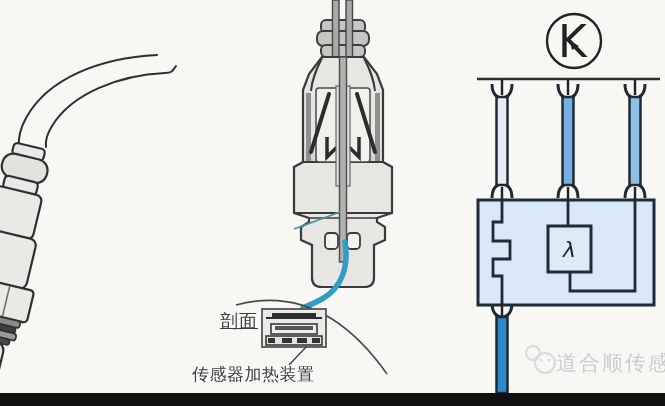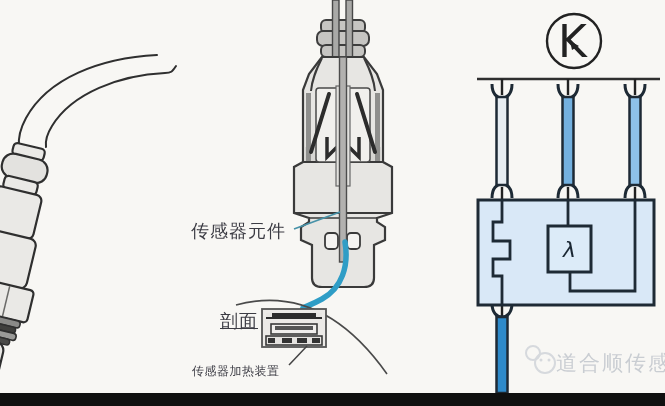--- a/index.html
+++ b/index.html
@@ -8,21 +8,21 @@
     background:#f8f7f4;
     font-family:"DejaVu Sans","Liberation Sans",sans-serif;
   }
   #art{position:absolute;left:0;top:0;}
   .cn-label{
     position:absolute;color:#3c3c44;white-space:nowrap;
     font-family:"DejaVu Sans","Liberation Sans",sans-serif;
   }
   #label-element{left:191px;top:219px;font-size:18px;letter-spacing:1px;}
   #label-section{left:220px;top:309px;font-size:18px;letter-spacing:1px;text-decoration:underline;}
-  #label-heater{left:192px;top:363px;font-size:12px;letter-spacing:0.5px;}
+  #label-heater{left:192px;top:363px;font-size:17px;letter-spacing:0.5px;}
   #watermark-text{
     position:absolute;left:556px;top:349px;font-size:21px;
     color:#c9cdd2;letter-spacing:2px;white-space:nowrap;
   }
   #bottom-bar{
     position:absolute;left:0;top:393px;width:665px;height:13px;background:#101010;
   }
 </style>
 </head>
 <body>
@@ -160,20 +160,19 @@
     </g>
 
     <g fill="none" stroke="#d6d9dd" stroke-width="2">
       <circle cx="533" cy="353" r="7"></circle>
       <circle cx="545" cy="363" r="10"></circle>
       <circle cx="541" cy="360" r="1.5" fill="#d6d9dd" stroke="none"></circle>
       <circle cx="549" cy="360" r="1.5" fill="#d6d9dd" stroke="none"></circle>
     </g>
   </svg>
 
-  <div id="label-element" class="cn-label">传感器元件</div>
   <div id="label-section" class="cn-label">剖面</div>
   <div id="label-heater" class="cn-label">传感器加热装置</div>
 
   <div id="watermark-text">道合顺传感</div>
 
   <div id="bottom-bar"></div>
 </div>
 
 </body></html>

